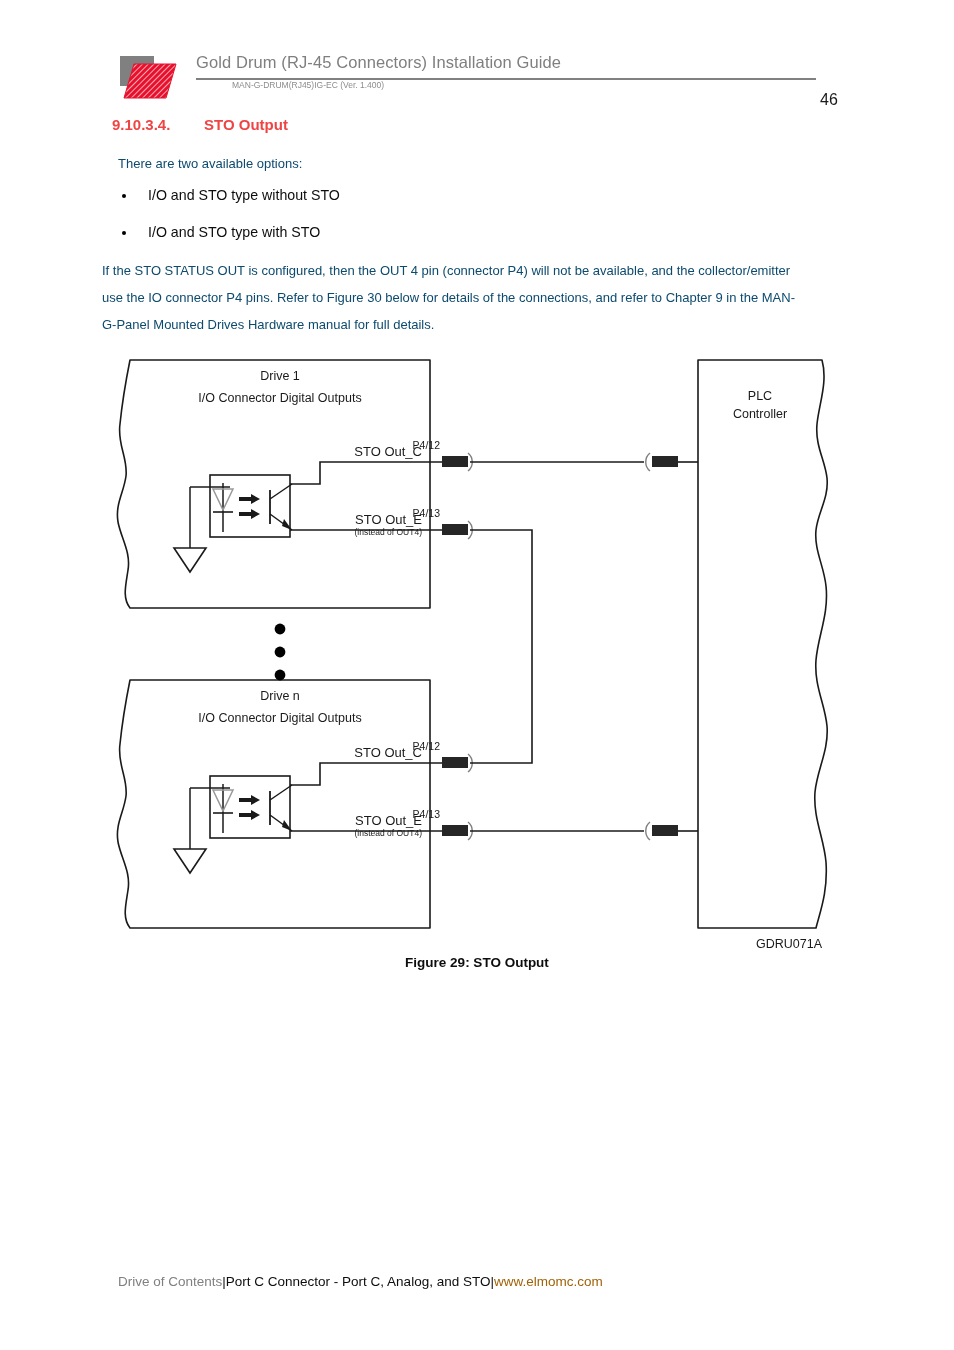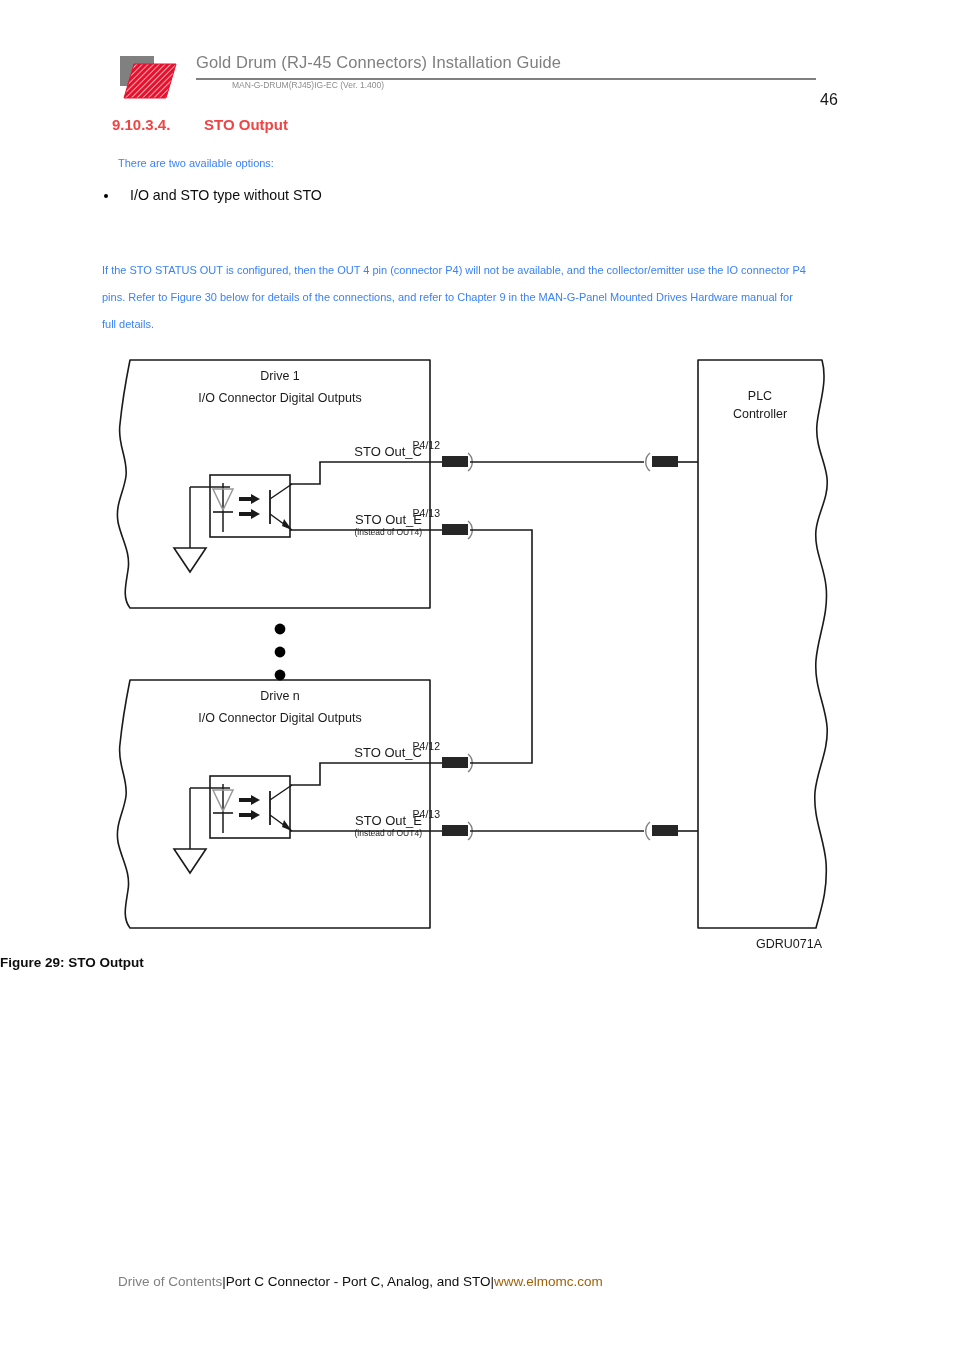--- a/index.html
+++ b/index.html
@@ -75,29 +75,29 @@
     top: 116px;
     font-size: 15px;
     font-weight: bold;
     color: #ef4444;
     white-space: nowrap;
   }
   .section-heading .num { display: inline-block; width: 92px; }
 
   .para {
     position: absolute;
-    font-size: 11px;
+    font-size: 13px;
     line-height: 27px;
-    color: #3b82f6;
+    color: #0c4a6e;
   }
   .para-intro { left: 118px; top: 150px; width: 700px; }
 
   .bullets {
     position: absolute;
-    left: 100px;
+    left: 118px;
     top: 187px;
     width: 700px;
   }
   .bullet-row {
     position: relative;
     height: 37px;
     font-size: 14.2px;
     color: #0d0d0d;
   }
   .bullet-dot {
@@ -123,20 +123,21 @@
     left: 112px;
     top: 352px;
     width: 730px;
     height: 600px;
   }
   .fig-caption {
     position: absolute;
     left: 0;
     top: 955px;
     width: 954px;
+    text-align: center;
     font-size: 13.5px;
     font-weight: bold;
     color: #0d0d0d;
   }
 
   
   .footer {
     position: absolute;
     left: 118px;
     top: 1274px;
@@ -175,20 +176,24 @@
     <span class="num">9.10.3.4.</span><span>STO Output</span>
   </div>
 
   <div class="para para-intro">There are two available options:</div>
 
   <div class="bullets">
     <div class="bullet-row">
       <span class="bullet-dot"></span>
       <span class="bullet-text">I/O and STO type without STO</span>
     </div>
+    <div class="bullet-row">
+      <span class="bullet-dot"></span>
+      <span class="bullet-text">I/O and STO type with STO</span>
+    </div>
   </div>
 
   <div class="para para-main">If the STO STATUS OUT is configured, then the OUT 4 pin (connector P4) will not be available, and the collector/emitter use the IO connector P4 pins. Refer to Figure 30 below for details of the connections, and refer to Chapter 9 in the MAN-G-Panel Mounted Drives Hardware manual for full details.</div>
 
   <div class="figure-wrap">
     <svg width="730" height="600" viewBox="0 0 730 600">
 
       <path d="M 18 8 L 318 8 L 318 256 L 18 256
                C 10 246 14 232 16 218
                C 19 200 9 186 6 170

